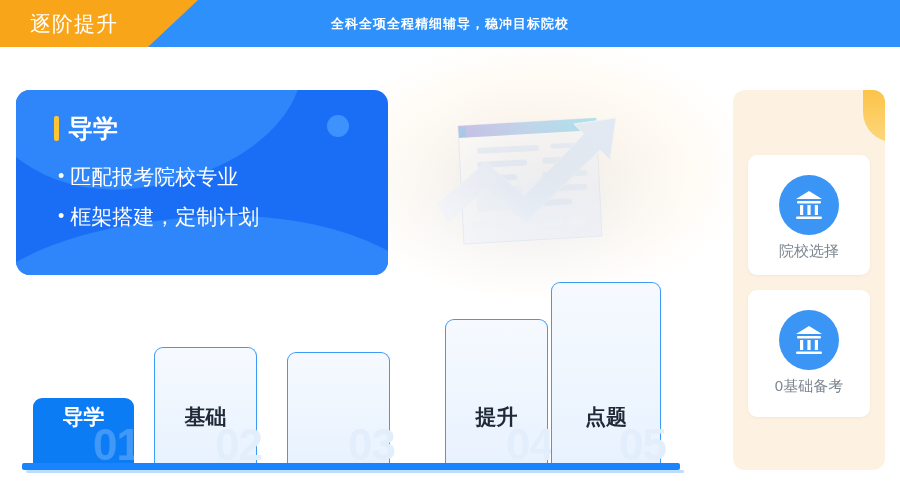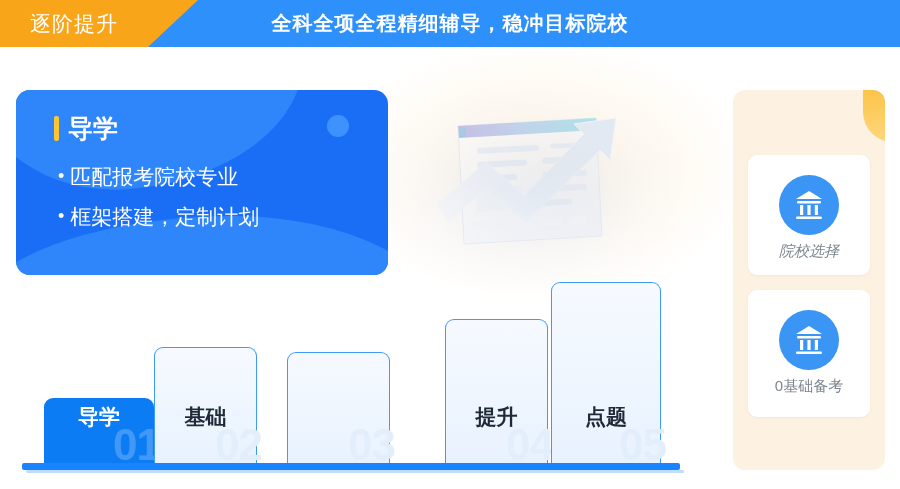--- a/index.html
+++ b/index.html
@@ -57,21 +57,21 @@
     color: #ffffff;
     letter-spacing: 1px;
     line-height: 31px;
     white-space: nowrap;
   }
   .header-subtitle {
     position: absolute;
     left: 0; top: 8px;
     width: 900px;
     text-align: center;
-    font-size: 20px;
+    font-size: 13px;
     font-weight: bold;
     color: #ffffff;
     letter-spacing: 1px;
     line-height: 31px;
     white-space: nowrap;
   }
 
   
   .info-card {
     position: absolute;
@@ -223,21 +223,21 @@
     border-radius: 0 0 0 30px;
   }
   .side-card {
     position: absolute;
     left: 748px;
     width: 122px;
     background: #ffffff;
     border-radius: 9px;
     box-shadow: 0 1px 3px rgba(180,150,110,0.10);
   }
-  .side-card-0 { top: 155px; height: 120px; font-style: italic; }
+  .side-card-0 { top: 155px; height: 120px; }
   .side-card-1 { top: 290px; height: 127px; }
   .side-icon {
     position: absolute;
     left: 31px; top: 20px;
     width: 60px; height: 60px;
     border-radius: 50%;
     background: #3b95f5;
     display: flex;
     align-items: center;
     justify-content: center;
@@ -326,21 +326,21 @@
         <rect x="88" y="120" width="18" height="8" rx="2" transform="rotate(-3 88 120)"></rect>
         <rect x="112" y="118" width="18" height="8" rx="2" transform="rotate(-3 112 118)"></rect>
         <rect x="136" y="117" width="18" height="8" rx="2" transform="rotate(-3 136 117)"></rect>
       </g>
 
       <path d="M6 104 L54 62 L92 96 L152 34 L142 24 L184 18 L178 60 L168 50 L94 122 L54 88 L16 122 Z" fill="url(#arrowG)" stroke="#e4effd" stroke-width="1"></path>
     </svg>
   </div>
 
   <div id="bars">
-      <div class="bar bar-active" style="left: 44px; width: 110px; height: 65px;">
+      <div class="bar bar-active" style="left: 33px; width: 101px; height: 65px;">
         <div class="bar-num">01</div>
         <div class="bar-label" style="top: 7px;">导学</div>
       </div>
       <div class="bar bar-plain" style="left: 154px; width: 101px; height: 115px;">
         <div class="bar-num">02</div>
         <div class="bar-label" style="top: 57px;">基础</div>
       </div>
       <div class="bar bar-plain" style="left: 287px; width: 101px; height: 110px;">
         <div class="bar-num">03</div>
       </div>

